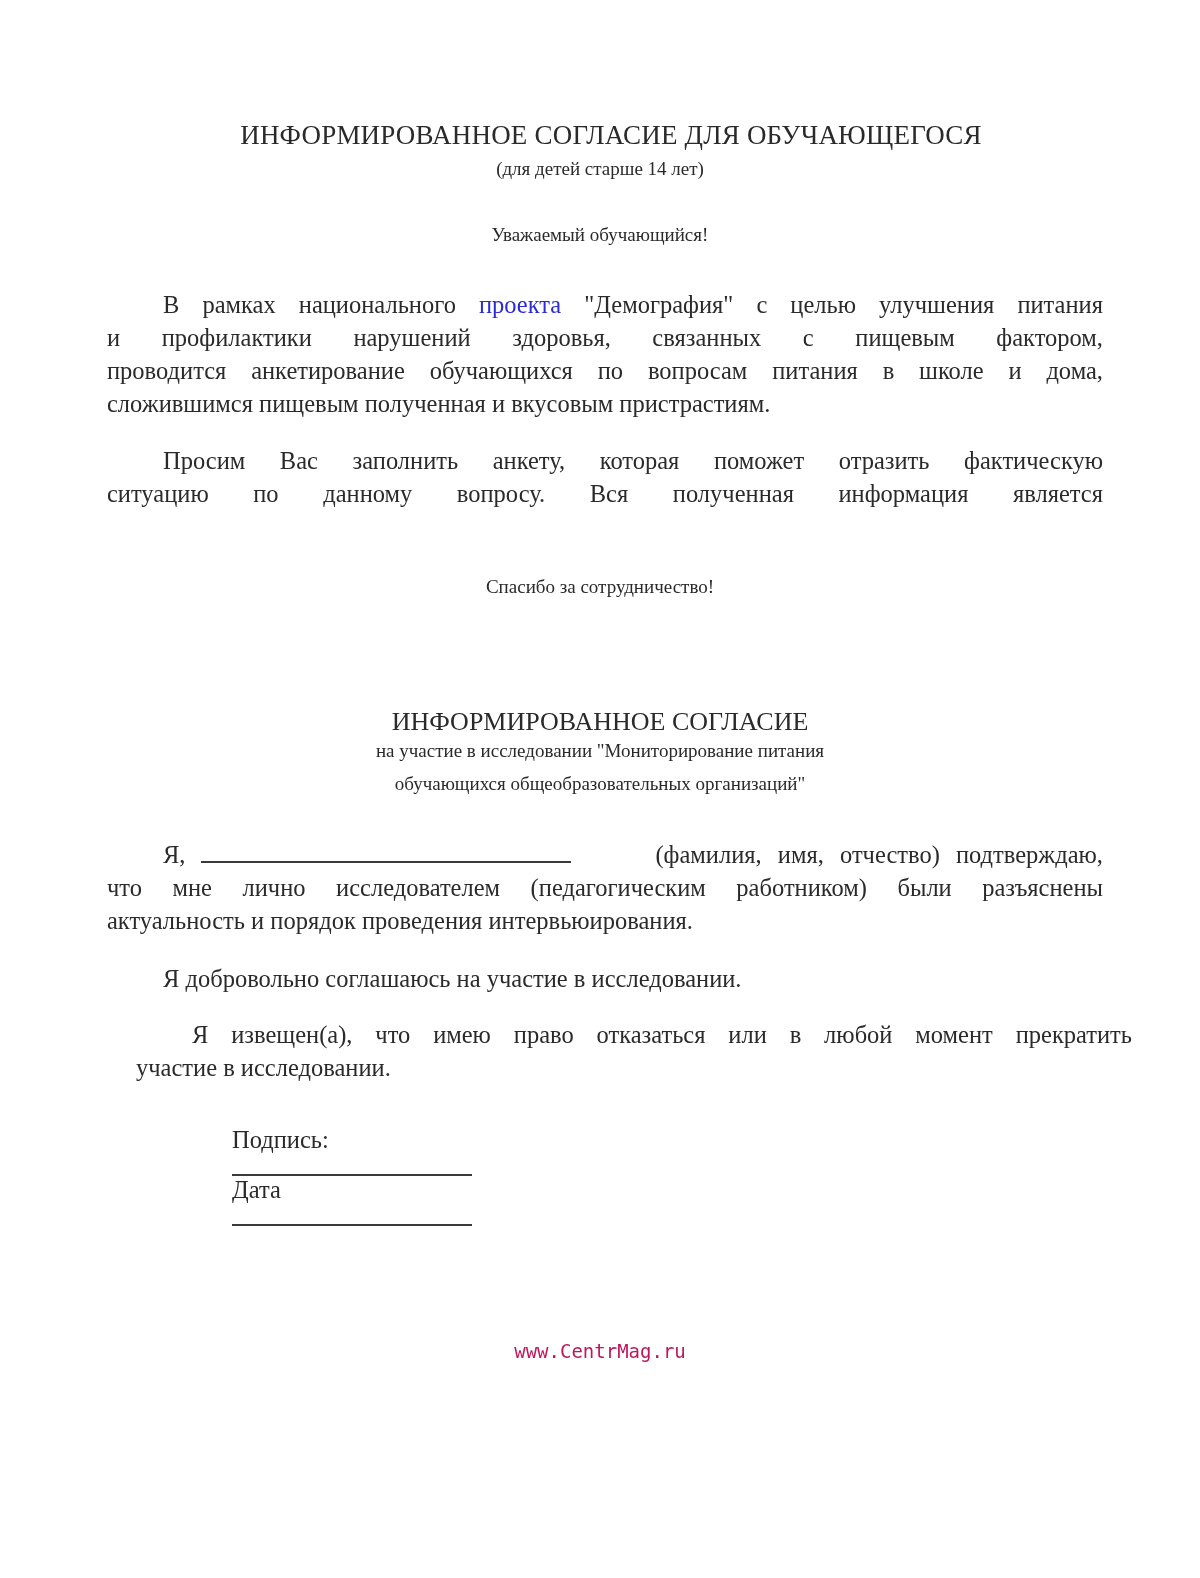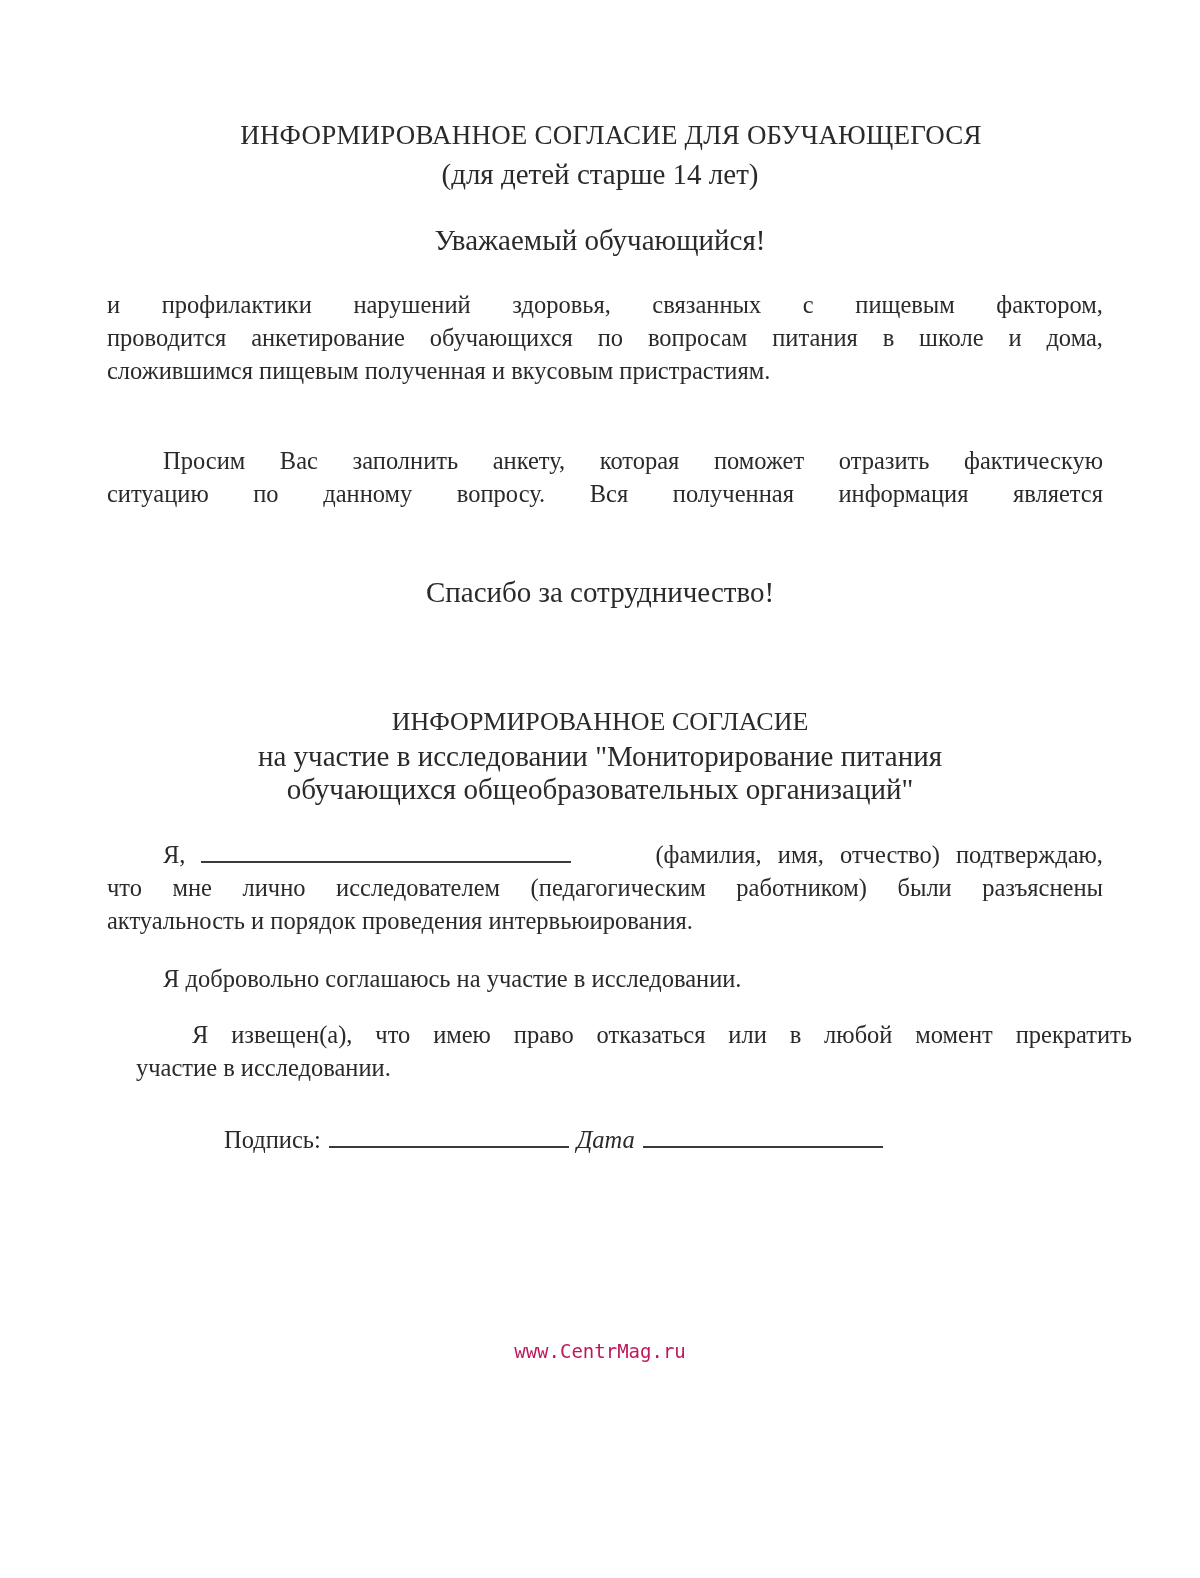--- a/index.html
+++ b/index.html
@@ -2,39 +2,40 @@
 <html><head>
 <meta charset="utf-8">
 <style>
   html, body { margin: 0; padding: 0; background: #ffffff; }
   body { width: 1200px; height: 1578px; position: relative; overflow: hidden;
          font-family: "Liberation Serif", "DejaVu Serif", serif; color: #2a2a2a; }
   .page { position: absolute; left: 0; top: 0; width: 1200px; height: 1578px; }
   .abs { position: absolute; }
   .center { left: 0; width: 1200px; text-align: center; }
   .title { font-size: 27px; letter-spacing: 0.2px; }
-  .sub { font-size: 29px; }
+  .sub { font-size: 19px; }
   .para { left: 107px; width: 996px; font-size: 24.5px; line-height: 33px; text-align: justify; }
   .para .ind { display: inline-block; width: 56px; }
   .line-j { display: block; text-align: justify; text-align-last: justify; white-space: nowrap; }
   .line-l { display: block; text-align: left; white-space: nowrap; }
   .link { color: #2b2bd6; }
   .blank { display: inline-block; border-bottom: 2px solid #3a3a3a; height: 20px; vertical-align: baseline; }
   .watermark { font-family: "DejaVu Sans Mono", monospace; font-size: 19px; color: #be185d; }
 </style>
 </head>
 <body>
 
 <div class="page">
 
   <div class="abs center title" style="top:120px;margin-left:11px;">ИНФОРМИРОВАННОЕ СОГЛАСИЕ ДЛЯ ОБУЧАЮЩЕГОСЯ</div>
   <div class="abs center sub" style="top:158px;">(для детей старше 14 лет)</div>
   <div class="abs center sub" style="top:224px;">Уважаемый обучающийся!</div>
 
   <div class="abs para" style="top:288px;">
+    <span class="line-j"><span class="ind"></span><span>В рамках национального </span><span class="link">проекта</span><span> "Демография" с целью улучшения питания</span></span>
     <span class="line-j">и профилактики нарушений здоровья, связанных с пищевым фактором,</span>
     <span class="line-j">проводится анкетирование обучающихся по вопросам питания в школе и дома,</span>
     <span class="line-l">сложившимся пищевым полученная и вкусовым пристрастиям.</span>
   </div>
 
   <div class="abs para" style="top:444px;">
     <span class="line-j"><span class="ind"></span><span>Просим Вас заполнить анкету, которая поможет отразить фактическую</span></span>
     <span class="line-j">ситуацию по данному вопросу. Вся полученная информация является</span>
   </div>
 
@@ -59,21 +60,21 @@
 
   <div class="abs para" style="top:962px;">
     <span class="line-l"><span class="ind"></span><span>Я добровольно соглашаюсь на участие в исследовании.</span></span>
   </div>
 
   <div class="abs para" style="top:1018px;margin-left:29px;">
     <span class="line-j"><span class="ind"></span><span>Я извещен(а), что имею право отказаться или в любой момент прекратить</span></span>
     <span class="line-l">участие в исследовании.</span>
   </div>
 
-  <div class="abs" style="top:1126px; left:224px; font-size:24.5px; display:flex; align-items:baseline;">
+  <div class="abs" style="top:1126px; left:224px; font-size:24.5px; display:flex; align-items:baseline;flex-direction:column;">
     <span>Подпись:</span>
     <span class="blank" style="width:240px; margin-left:8px;"></span>
-    <span style="margin-left:8px;font-style:italic;">Дата</span>
+    <span style="margin-left:8px;">Дата</span>
     <span class="blank" style="width:240px; margin-left:8px;"></span>
   </div>
 
   <div class="abs center watermark" style="top:1340px;">www.CentrMag.ru</div>
 </div>
 
 </body></html>

